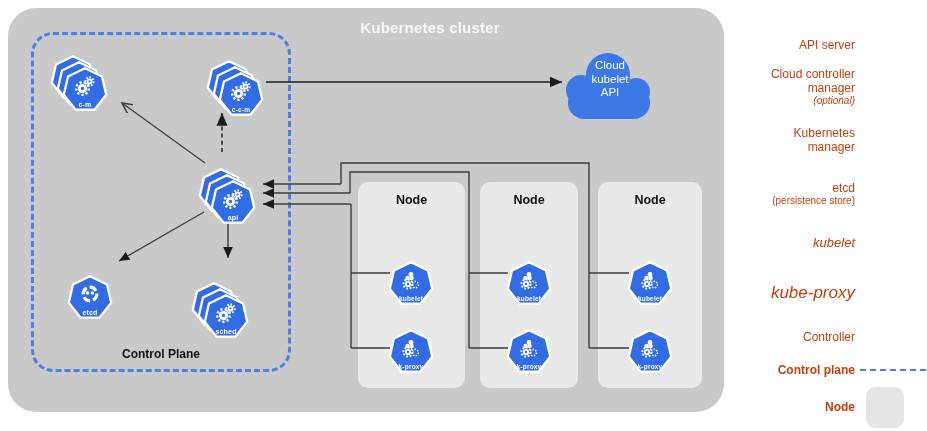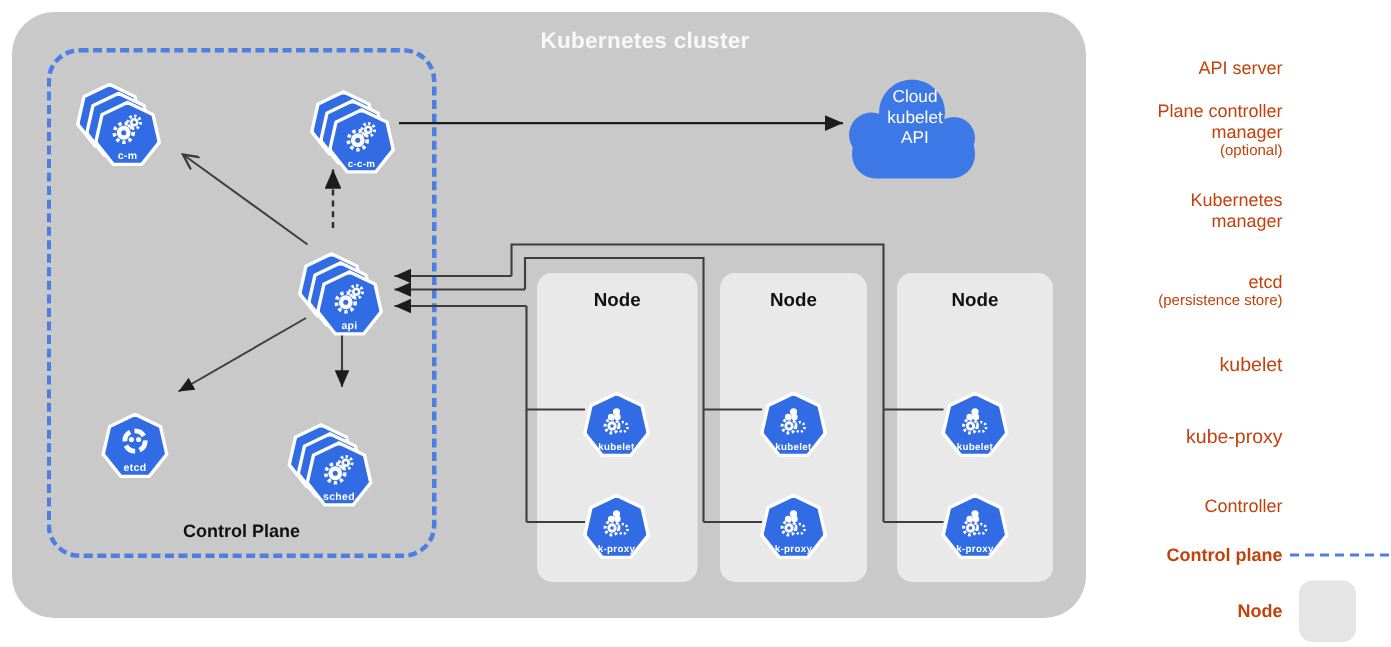--- a/index.html
+++ b/index.html
@@ -48,21 +48,21 @@
 
   
   #wires{position:absolute;left:0;top:0;z-index:3;}
   .layer-icons{position:absolute;left:0;top:12px;width:927px;height:431px;z-index:4;}
 
   
   .legend{position:absolute;left:726px;top:0;width:201px;height:431px;background:#fff;}
   .lg-label{position:absolute;right:72px;text-align:right;font-size:12px;color:#c2410c;white-space:nowrap;}
   .lg-sub{font-size:10px;}
   .lg-icon{position:absolute;left:864px;}
-  .italic{}
+  .italic{font-style:italic;}
   .bold{font-weight:bold;}
   .dash-sample{position:absolute;left:860px;top:369px;width:66px;border-top:2px dashed var(--dash-blue);}
   .node-swatch{position:absolute;left:866px;top:387px;width:38px;height:41px;background:var(--swatch);border-radius:9px;}
 </style>
 </head>
 <body>
 
 <div id="stage">
 
   <div class="cluster"></div>
@@ -329,21 +329,21 @@
   </div>
 
   <div class="legend">
 
     <div class="lg-label" style="top:38px;">API server</div>
     <div class="lg-icon" style="top:26px;">
       
     </div>
 
     <div class="lg-label" style="top:67px;">
-      <div>Plane controller</div>
+      <div>Cloud controller</div>
       <div>manager</div>
       <div class="lg-sub italic">(optional)</div>
     </div>
     <div class="lg-icon" style="top:77px;">
       
     </div>
 
     <div class="lg-label" style="top:126px;">
       <div>Kubernetes</div>
       <div>manager</div>
@@ -358,21 +358,21 @@
     </div>
     <div class="lg-icon" style="top:178px;">
       
     </div>
 
     <div class="lg-label italic" style="top:235px;font-size:13px;">kubelet</div>
     <div class="lg-icon" style="top:223px;">
       
     </div>
 
-    <div class="lg-label italic" style="top:283px;font-size:13px;">kube-proxy</div>
+    <div class="lg-label italic" style="top:283px;font-size:17px;">kube-proxy</div>
     <div class="lg-icon" style="top:271px;">
       
     </div>
 
     <div class="lg-label" style="top:330px;">Controller</div>
     <div class="lg-icon" style="top:318px;">
       
     </div>
 
     <div class="lg-label bold" style="top:363px;">Control plane</div>

